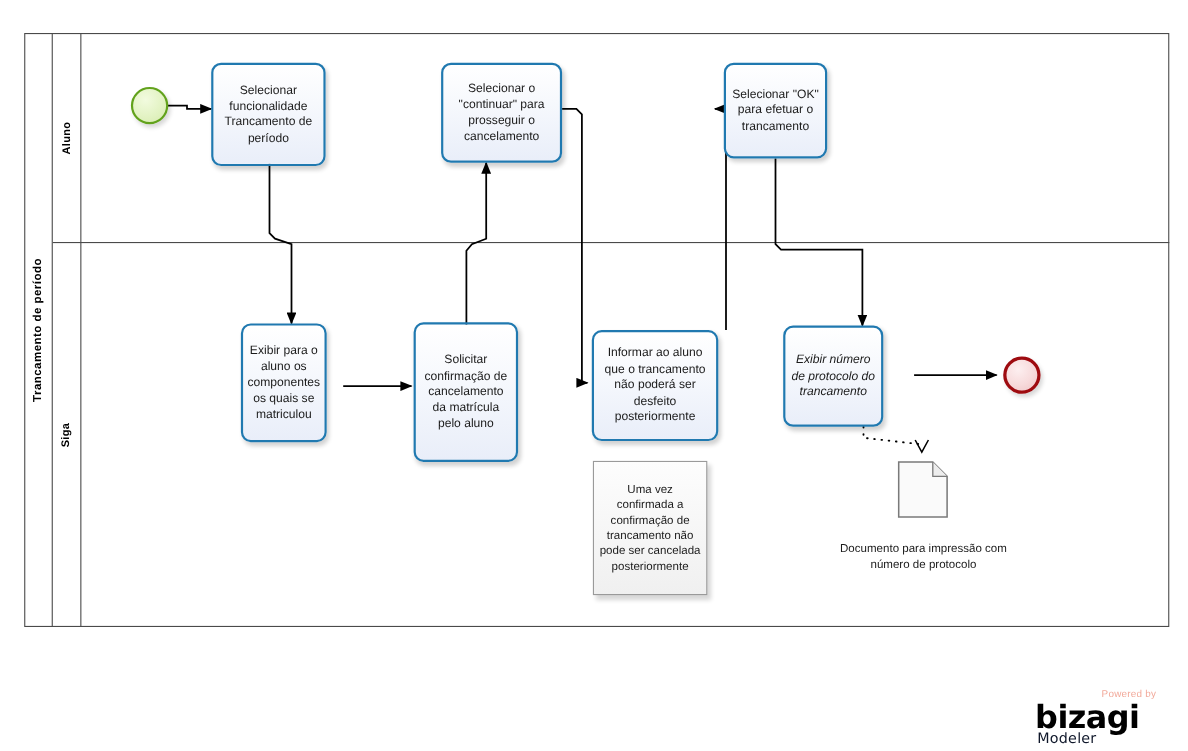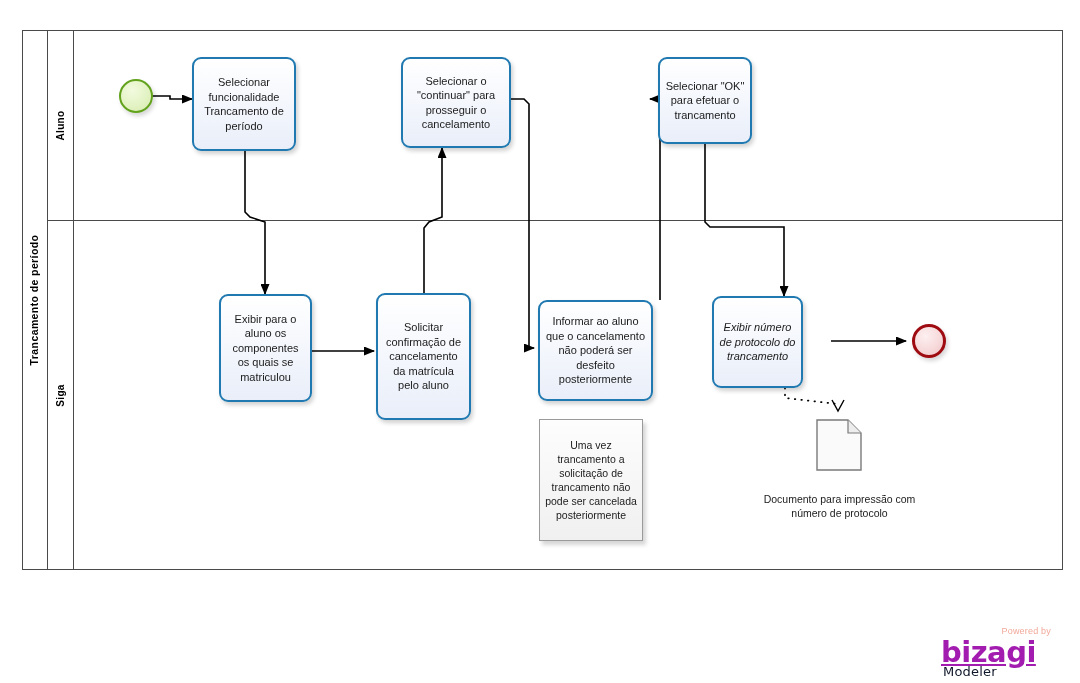--- a/index.html
+++ b/index.html
@@ -62,22 +62,22 @@
 
   
   svg.wires{position:absolute;left:0;top:0;width:1080px;height:683px;
         pointer-events:none;}
 
   
   .logo{position:absolute;left:941px;top:626px;width:112px;height:52px;}
   .logo .powered{position:absolute;right:2px;top:0;font-size:9px;
         color:#f2a99a;letter-spacing:.2px;}
   .logo .bizagi{position:absolute;left:0;top:9px;font-size:29px;
-        font-weight:bold;color:#a21caf;letter-spacing:-0.5px;
-        font-family:"DejaVu Sans",sans-serif;text-decoration:underline;}
+        font-weight:bold;color:#000000;letter-spacing:-0.5px;
+        font-family:"DejaVu Sans",sans-serif;}
   .logo .modeler{position:absolute;left:2px;top:38px;font-size:13px;
         color:#0f172a;letter-spacing:.2px;font-family:"DejaVu Sans",sans-serif;}
 </style>
 </head>
 <body>
 
 <div id="canvas">
 
   <div class="pool"></div>
 
@@ -136,38 +136,38 @@
   </div>
 
   <div class="task" style="left:401px;top:57px;width:110px;height:91px;">
     <span>Selecionar o "continuar" para prosseguir o cancelamento</span>
   </div>
 
   <div class="task" style="left:658px;top:57px;width:94px;height:87px;">
     <span>Selecionar "OK" para efetuar o trancamento</span>
   </div>
 
-  <div class="task" style="left:219px;top:294px;width:93px;height:108px;">
+  <div class="task" style="left:219px;top:294px;width:78px;height:108px;">
     <span>Exibir para o aluno os componentes os quais se matriculou</span>
   </div>
 
   <div class="task" style="left:376px;top:293px;width:95px;height:127px;">
     <span>Solicitar confirmação de cancelamento da matrícula pelo aluno</span>
   </div>
 
   <div class="task" style="left:538px;top:300px;width:115px;height:101px;">
-    <span>Informar ao aluno que o cancelamento não poderá ser desfeito posteriormente</span>
+    <span>Informar ao aluno que o trancamento não poderá ser desfeito posteriormente</span>
   </div>
 
   <div class="task" style="left:712px;top:296px;width:91px;height:92px;font-style:italic;">
     <span>Exibir número de protocolo do trancamento</span>
   </div>
 
   <div class="note" style="left:539px;top:419px;width:104px;height:122px;">
-    <span>Uma vez trancamento a solicitação de trancamento não pode  ser cancelada posteriormente</span>
+    <span>Uma vez confirmada a confirmação de trancamento não pode  ser cancelada posteriormente</span>
   </div>
 
   <div class="doc-shape" style="left:814px;top:414px;width:50px;height:62px;">
     <svg width="50" height="62" viewBox="0 0 50 62">
       <path d="M3,6 L34,6 L47,19 L47,56 L3,56 Z" fill="#fafafa" stroke="#7a7a7a" stroke-width="1.4"></path>
       <path d="M34,6 L34,19 L47,19" fill="#ededed" stroke="#7a7a7a" stroke-width="1.2"></path>
     </svg>
   </div>
 
   <div class="doc-label" style="left:762px;top:492px;width:155px;">Documento para impressão com número de protocolo</div>

